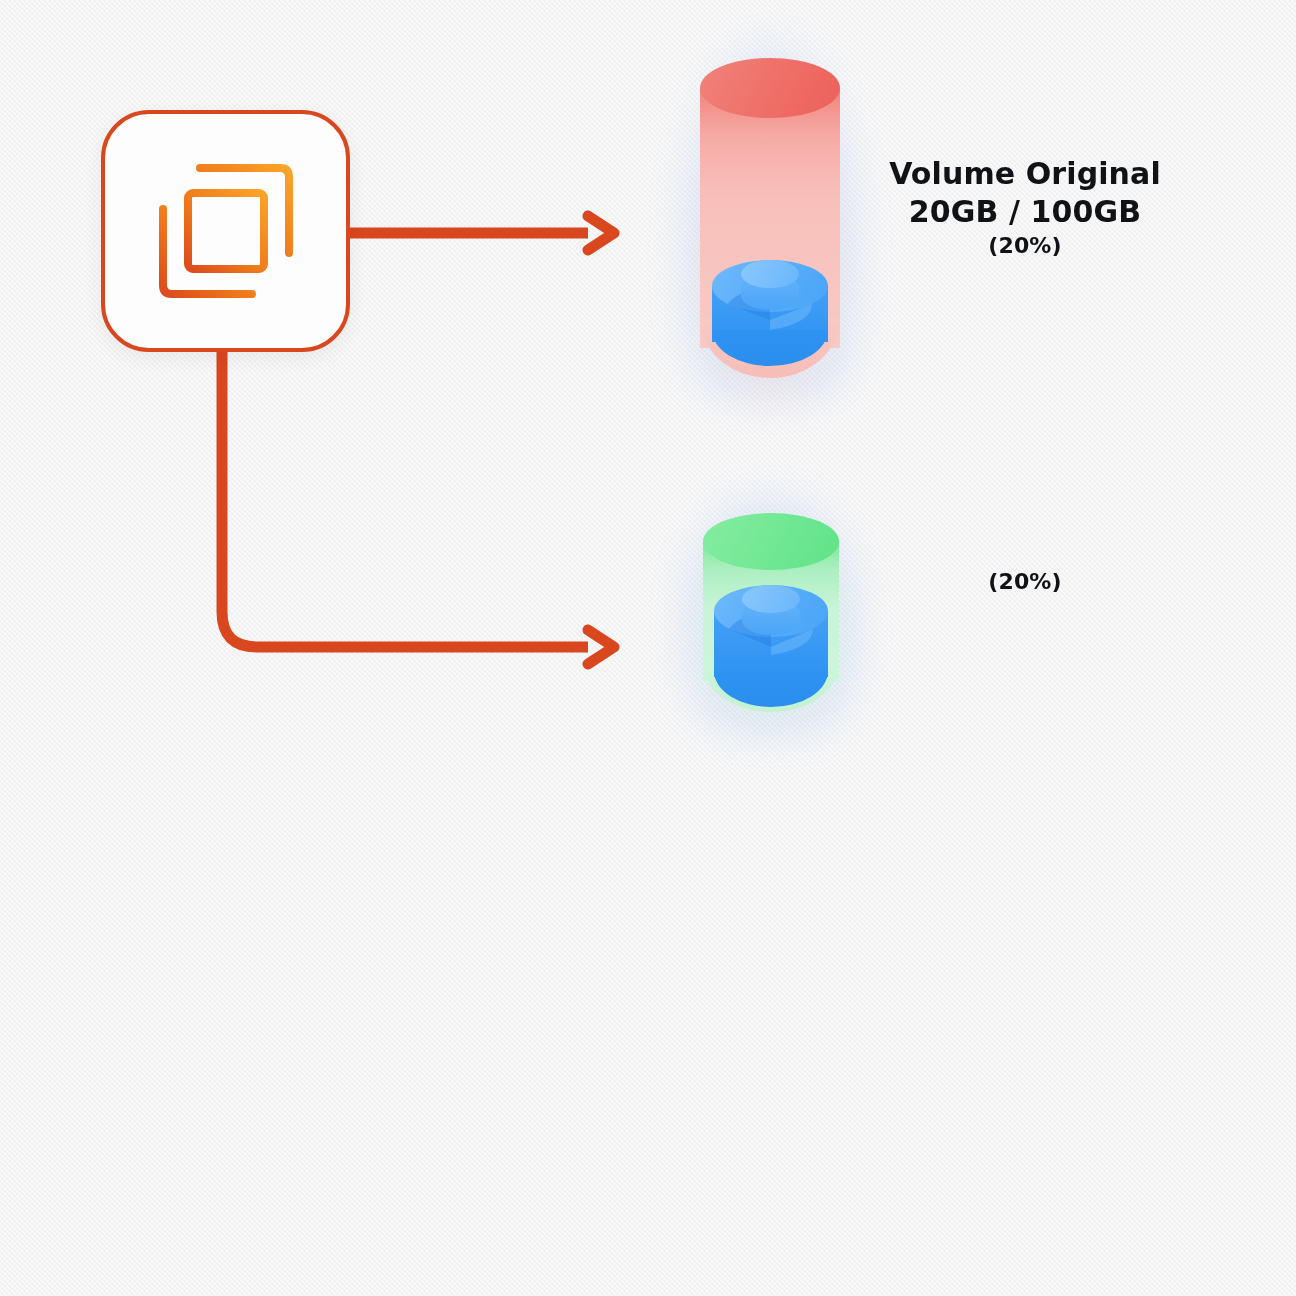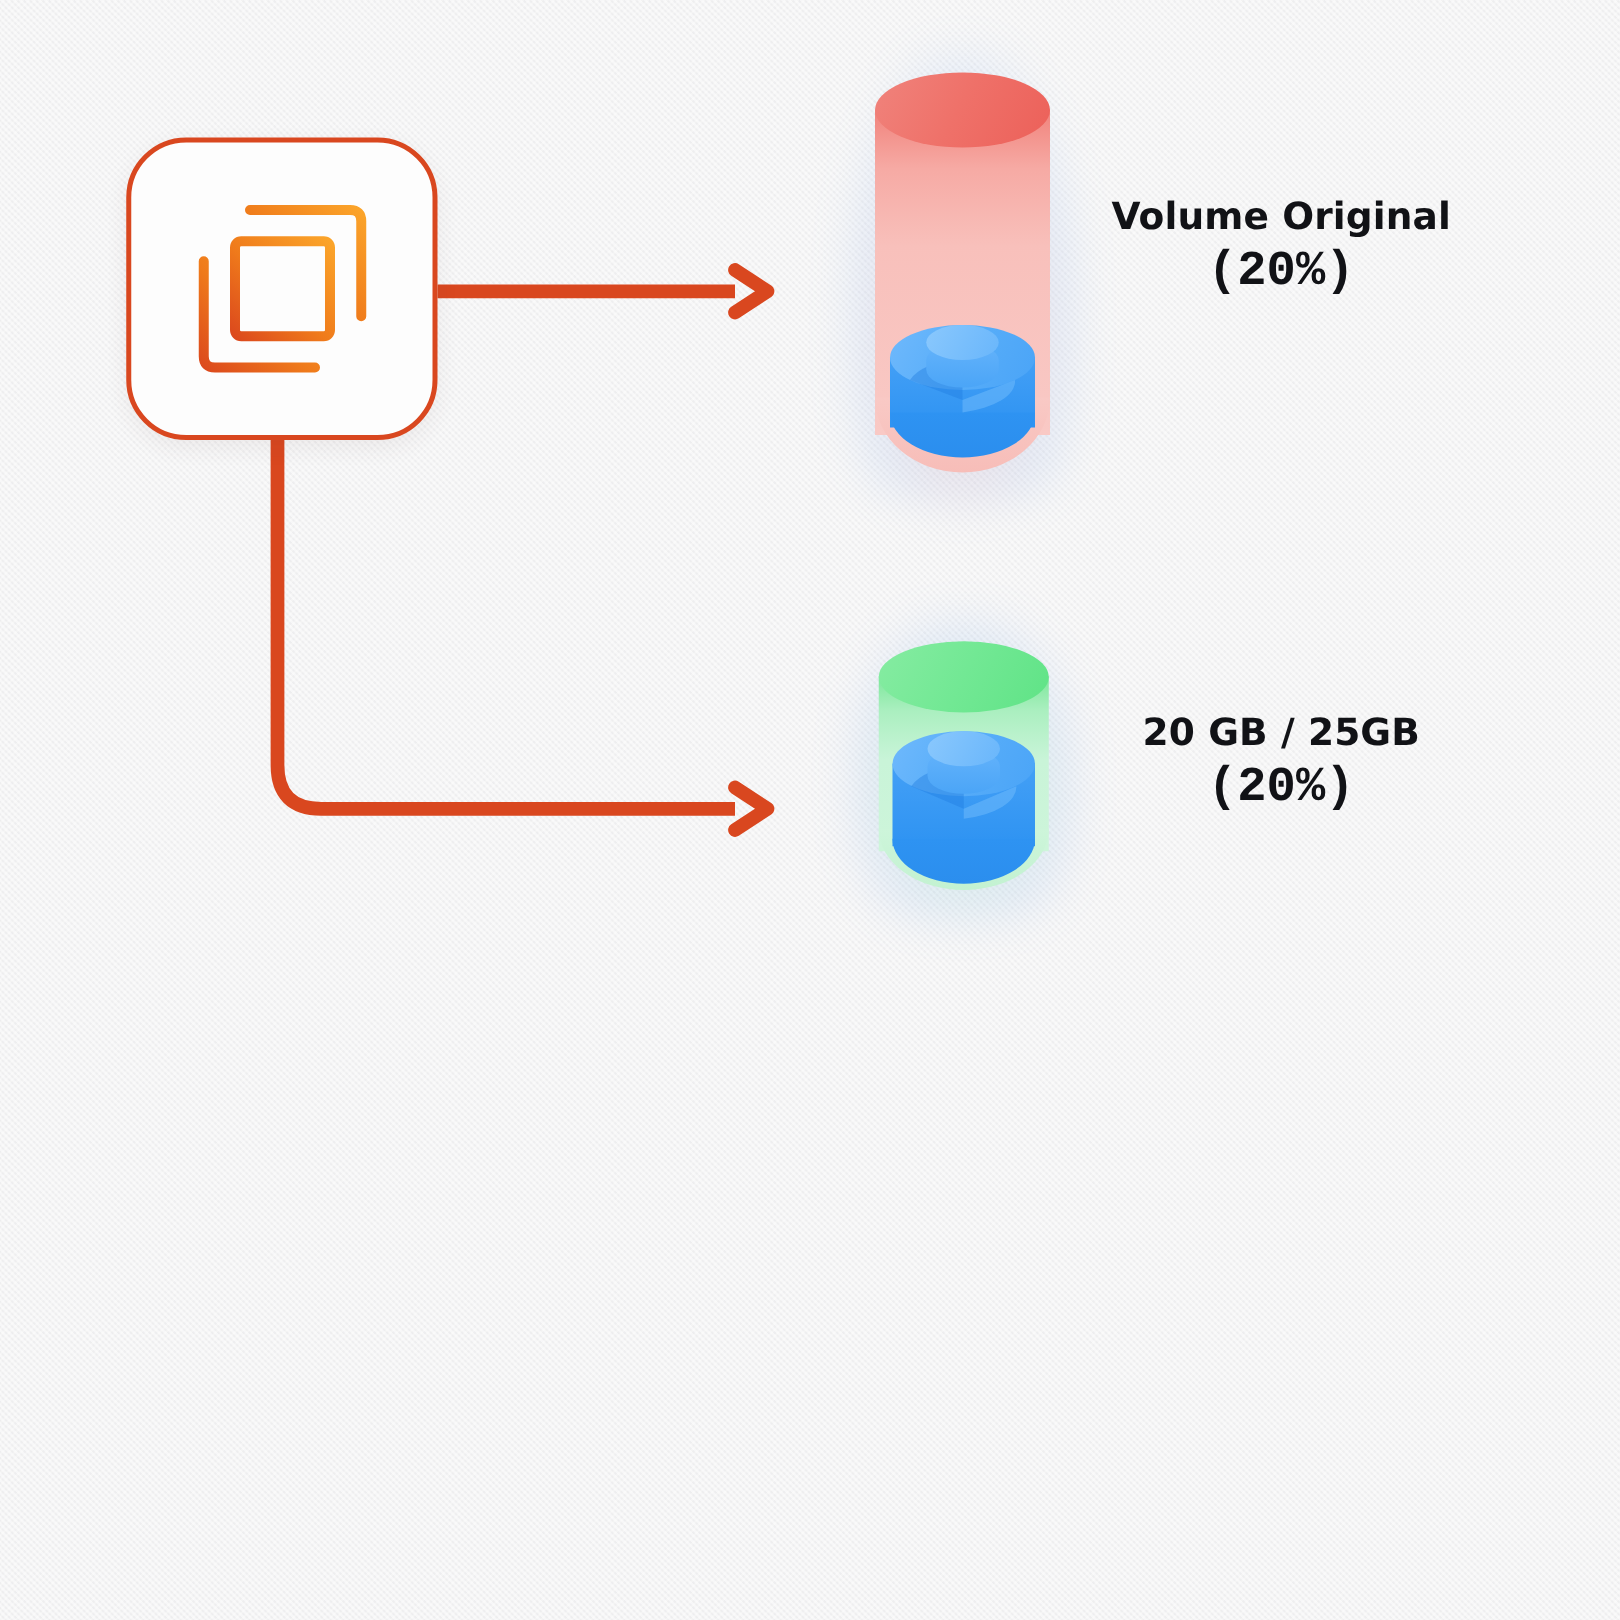--- a/index.html
+++ b/index.html
@@ -74,21 +74,21 @@
     position: absolute;
     text-align: center;
     color: #111216;
     font-weight: 700;
     line-height: 1.28;
     letter-spacing: .1px;
     white-space: nowrap;
   }
   .vol-label .l-title { font-size: 30px; }
   .vol-label .l-size  { font-size: 30px; }
-  .vol-label .l-pct   { font-size: 39px; font-family: Liberation Mono, monospace; }
+  .vol-label .l-pct   { font-size: 22px; }
 </style>
 </head>
 <body>
 
 <div id="stage">
 
   <svg id="arrow-layer" class="abs" width="1296" height="1296" viewBox="0 0 1296 1296" aria-hidden="true">
 
     <g>
       <path d="M350 233 H 588" fill="none" stroke="#d9471f" stroke-width="11" stroke-linecap="butt"></path>
@@ -175,20 +175,21 @@
 
       <div class="knob-body" style="left:29px; width:58px; top:14px; height:36px;
                   background:linear-gradient(180deg,#64b3fb,#4ba5f7);"></div>
       <div class="knob-cap" style="left:29px; width:58px; top:0px; height:28px;
                   background:linear-gradient(118deg,#8ac8fd,#69b6fb);"></div>
     </div>
   </div>
 
   <div class="vol-label" style="left:880px; top:155px; width:290px;">
     <div class="l-title">Volume Original</div>
+    <div class="l-size">20GB / 100GB</div>
     <div class="l-pct">(20%)</div>
   </div>
 
   <div class="cyl abs" style="left:703px; top:513px; width:136px; height:199px;">
 
     <div class="cyl-glow" style="background:radial-gradient(ellipse at 50% 55%, rgba(120,232,155,.50), rgba(110,160,235,.30) 60%, rgba(255,255,255,0) 78%);"></div>
 
     <div class="shell">
       <div class="shell-body" style="top:28px; height:140px;
                   background:linear-gradient(180deg,#7de79b 0%, #abefc0 20%, #c9f4d8 48%, #cdf5da 100%);"></div>
@@ -212,17 +213,16 @@
       </svg>
 
       <div class="knob-body" style="left:28px; width:58px; top:14px; height:36px;
                   background:linear-gradient(180deg,#64b3fb,#4ba5f7);"></div>
       <div class="knob-cap" style="left:28px; width:58px; top:0px; height:28px;
                   background:linear-gradient(118deg,#8ac8fd,#69b6fb);"></div>
     </div>
   </div>
 
   <div class="vol-label" style="left:880px; top:568px; width:290px;">
-    <div class="l-size">20 GB / 25GB</div>
     <div class="l-pct">(20%)</div>
   </div>
 
 </div>
 
 </body></html>

